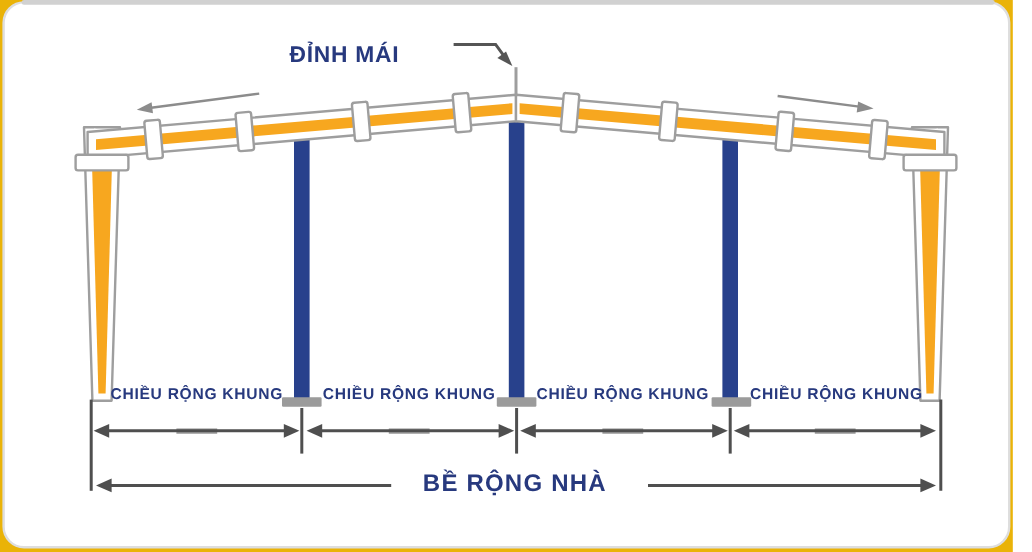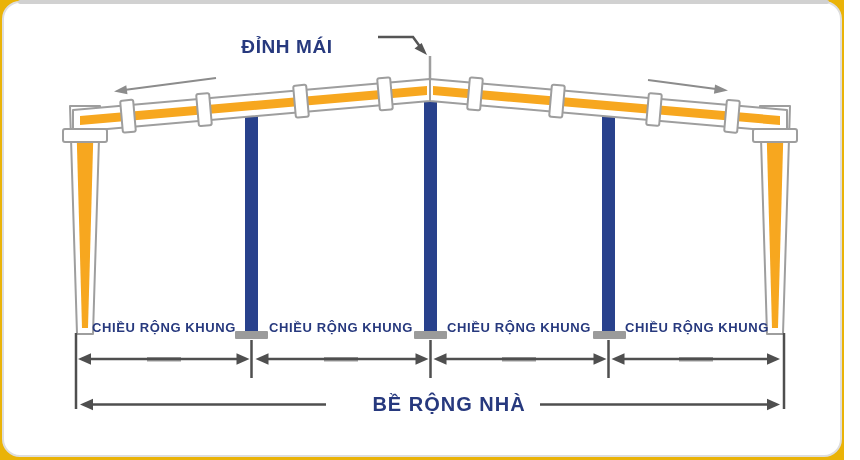--- a/index.html
+++ b/index.html
@@ -144,14 +144,14 @@
     </g>
   </svg>
 
   <div class="lbl lbl-peak" style="left:287px;top:47px;">ĐỈNH MÁI</div>
 
   <div class="lbl lbl-span" style="left:164px;top:328px;">CHIỀU RỘNG KHUNG</div>
   <div class="lbl lbl-span" style="left:341px;top:328px;">CHIỀU RỘNG KHUNG</div>
   <div class="lbl lbl-span" style="left:519px;top:328px;">CHIỀU RỘNG KHUNG</div>
   <div class="lbl lbl-span" style="left:697px;top:328px;">CHIỀU RỘNG KHUNG</div>
 
-  <div class="lbl lbl-house" style="left:449px;top:404px;">BỀ RỘNG NHÀ</div>
+  <div class="lbl lbl-house" style="left:429px;top:404px;">BỀ RỘNG NHÀ</div>
 </div>
 
 </body></html>

